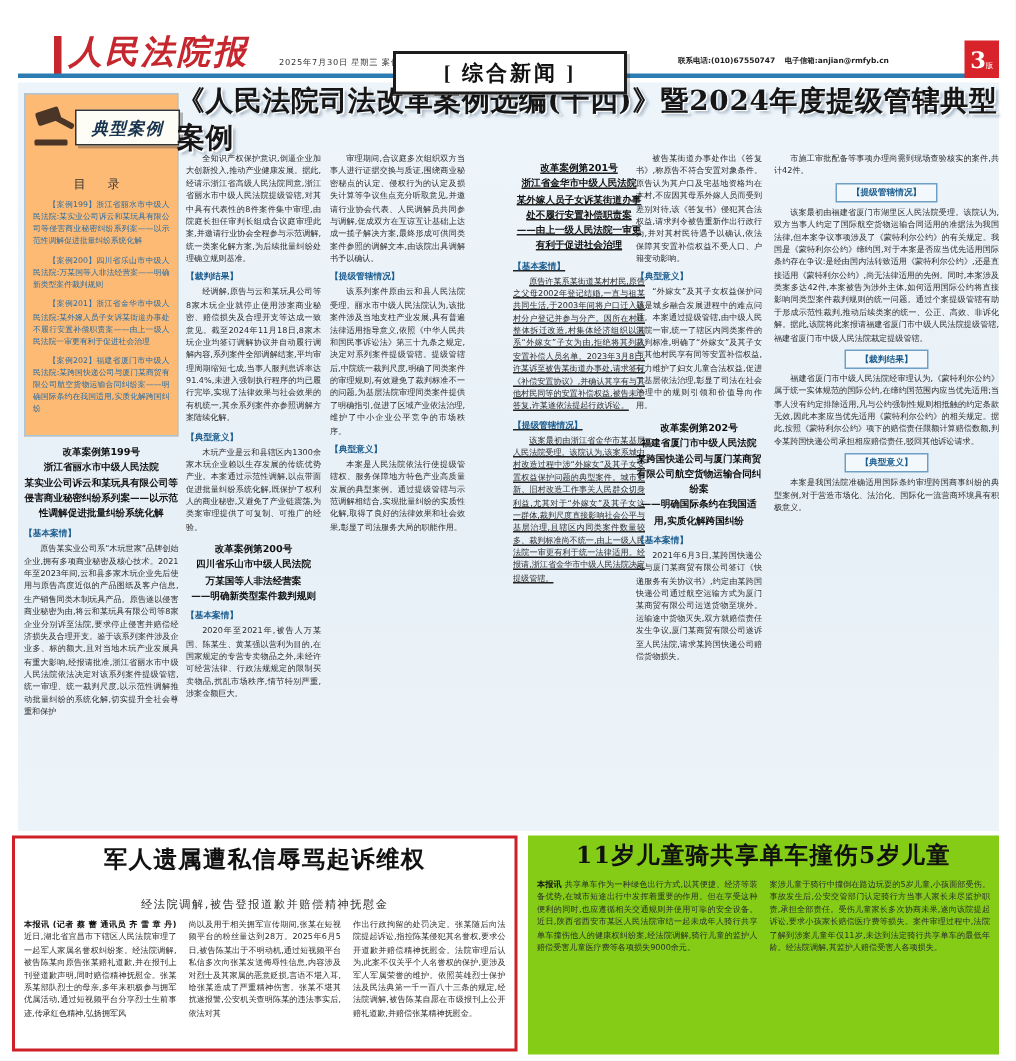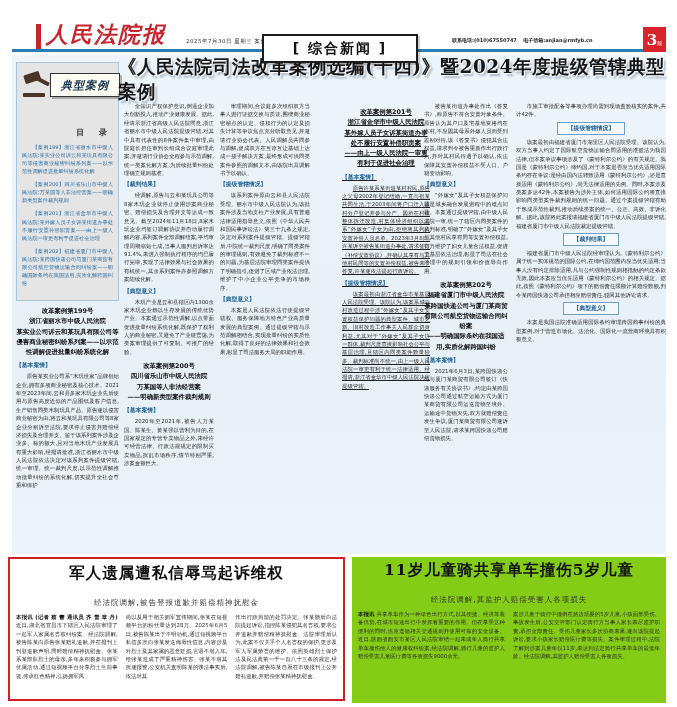--- a/index.html
+++ b/index.html
@@ -9,41 +9,41 @@
   .masthead-bar{position:absolute;left:36px;top:24px;width:5px;height:26px;background:#c6262e;}
   .masthead{position:absolute;left:46px;top:20px;font-family:"DejaVu Serif",serif;
             font-weight:bold;font-style:italic;font-size:22px;color:#c6262e;letter-spacing:2px;}
   .dateline{position:absolute;left:186px;top:38px;font-size:5.5px;color:#333;letter-spacing:.5px;white-space:nowrap;}
   .contact{position:absolute;left:452px;top:37px;font-size:5px;color:#444;white-space:nowrap;}
   .contact b{color:#222;}
   .blue-rule{position:absolute;left:12px;top:49px;width:653px;height:3px;background:#2b7cb3;}
   .section-box{position:absolute;left:262px;top:34px;width:152px;height:25px;background:#fff;
                border:2.5px solid #1c1c1c;box-shadow:2px 2px 0 rgba(0,0,0,.18);
                display:flex;align-items:center;justify-content:center;
-               font-size:14px;font-weight:bold;color:#111;letter-spacing:2px;z-index:5;}
+               font-size:14px;font-weight:bold;color:#111;letter-spacing:2px;z-index:5;font-family:Liberation Serif, serif;}
   .pagenum{position:absolute;left:643px;top:27px;width:23px;height:25px;background:#d8232a;
            color:#fff;z-index:5;display:flex;align-items:center;justify-content:center;}
   .pagenum .n{font-size:15px;font-weight:bold;font-family:"DejaVu Serif",serif;}
   .pagenum .b{font-size:5px;margin-top:7px;}
   
   .band{position:absolute;left:12px;top:55px;width:654px;height:499px;
         background:linear-gradient(180deg,#eef5fa 0%,#e7f0f7 60%,#edf4f9 100%);}
   .headline{position:absolute;left:118px;top:60px;width:548px;height:38px;
             display:flex;align-items:center;justify-content:center;
             font-family:"DejaVu Serif",serif;font-weight:bold;font-size:18.5px;color:#161616;
             text-shadow:1px 1px 0 #ffffff,2.5px 2.5px 2px rgba(40,70,100,.35);letter-spacing:.5px;z-index:2;}
   
   .sidebar{position:absolute;left:16px;top:62px;width:103px;}
-  .sb-box{background:#e5e5e5;border:1px solid #a7c6dd;padding:4px 5px 8px 5px;}
+  .sb-box{background:#fdba74;border:1px solid #a7c6dd;padding:4px 5px 8px 5px;}
   .sb-badge{position:relative;height:40px;}
   .sb-badge .label{position:absolute;left:28px;top:6px;width:68px;height:22px;background:#fdfdf6;
       border:1.5px solid #333;box-shadow:2px 2px 0 rgba(60,60,60,.35);
       display:flex;align-items:center;justify-content:center;
       font-size:11px;font-weight:bold;font-style:italic;color:#17334d;letter-spacing:1px;}
-  .toc-title{text-align:right;font-size:8px;font-weight:bold;color:#333;letter-spacing:6px;margin:20px 0 5px 0;}
+  .toc-title{text-align:center;font-size:8px;font-weight:normal;color:#333;letter-spacing:6px;margin:10px 0 5px 0;}
   .toc-item{font-size:5.2px;line-height:1.55;color:#2a6da3;text-align:justify;text-indent:2em;margin-bottom:5px;}
   .sb-case{margin-top:0;}
   
   .col{position:absolute;top:102px;height:452px;overflow:hidden;}
   .blk-p{font-size:5.4px;line-height:1.55;color:#2c2c2c;text-align:justify;text-indent:2em;margin-bottom:2px;}
   .blk-h{font-size:5.8px;font-weight:bold;color:#1a5c8e;margin:3px 0 2px 0;}
   .blk-hb{font-size:5.8px;font-weight:bold;color:#1a5c8e;border:1px solid #6f9fc4;background:#f2f8fc;
           padding:1px 10px;margin:3px auto 3px auto;width:max-content;max-width:100%;}
   .blk-case{font-size:6.4px;font-weight:bold;color:#101010;text-align:center;line-height:1.6;
             white-space:pre-line;margin:5px 0 4px 0;}
@@ -169,20 +169,19 @@
     <div class="art-sub">经法院调解,被告登报道歉并赔偿精神抚慰金</div>
     <div class="art-cols">
         <div class="art-col"><span class="lead">本报讯 (记者 蔡 蕾 通讯员 齐 雪 章 丹) </span>近日,湖北省宜昌市下辖区人民法院审理了一起军人家属名誉权纠纷案。经法院调解,被告陈某向原告张某赔礼道歉,并在报刊上刊登道歉声明,同时赔偿精神抚慰金。张某系某部队烈士的母亲,多年来积极参与拥军优属活动,通过短视频平台分享烈士生前事迹,传承红色精神,弘扬拥军风</div>
         <div class="art-col">尚以及用于相关拥军宣传期间,张某在短视频平台的粉丝量达到28万。2025年6月5日,被告陈某出于不明动机,通过短视频平台私信多次向张某发送侮辱性信息,内容涉及对烈士及其家属的恶意贬损,言语不堪入耳,给张某造成了严重精神伤害。张某不堪其扰遂报警,公安机关查明陈某的违法事实后,依法对其</div>
         <div class="art-col">作出行政拘留的处罚决定。张某随后向法院提起诉讼,指控陈某侵犯其名誉权,要求公开道歉并赔偿精神抚慰金。法院审理后认为,此案不仅关乎个人名誉权的保护,更涉及军人军属荣誉的维护。依照英雄烈士保护法及民法典第一千一百八十三条的规定,经法院调解,被告陈某自愿在市级报刊上公开赔礼道歉,并赔偿张某精神抚慰金。</div>
       </div>
   </div>
 
   <div class="rart">
     <div class="art-title">11岁儿童骑共享单车撞伤5岁儿童</div>
-    <div class="art-sub">经法院调解,其监护人赔偿受害人各项损失</div>
     <div class="art-cols">
         <div class="art-col"><span class="lead">本报讯 </span>共享单车作为一种绿色出行方式,以其便捷、经济等装备优势,在城市短途出行中发挥着重要的作用。但在享受这种便利的同时,也应遵循相关交通规则并使用可靠的安全设备。近日,陕西省西安市某区人民法院审结一起未成年人骑行共享单车撞伤他人的健康权纠纷案,经法院调解,骑行儿童的监护人赔偿受害儿童医疗费等各项损失9000余元。</div>
         <div class="art-col">案涉儿童于骑行中撞倒在路边玩耍的5岁儿童,小孩面部受伤。事故发生后,公安交管部门认定骑行方当事人家长未尽监护职责,承担全部责任。受伤儿童家长多次协商未果,遂向该院提起诉讼,要求小孩家长赔偿医疗费等损失。案件审理过程中,法院了解到涉案儿童年仅11岁,未达到法定骑行共享单车的最低年龄。经法院调解,其监护人赔偿受害人各项损失。</div>
       </div>
   </div>
 
 </div>
 
 </body></html>

